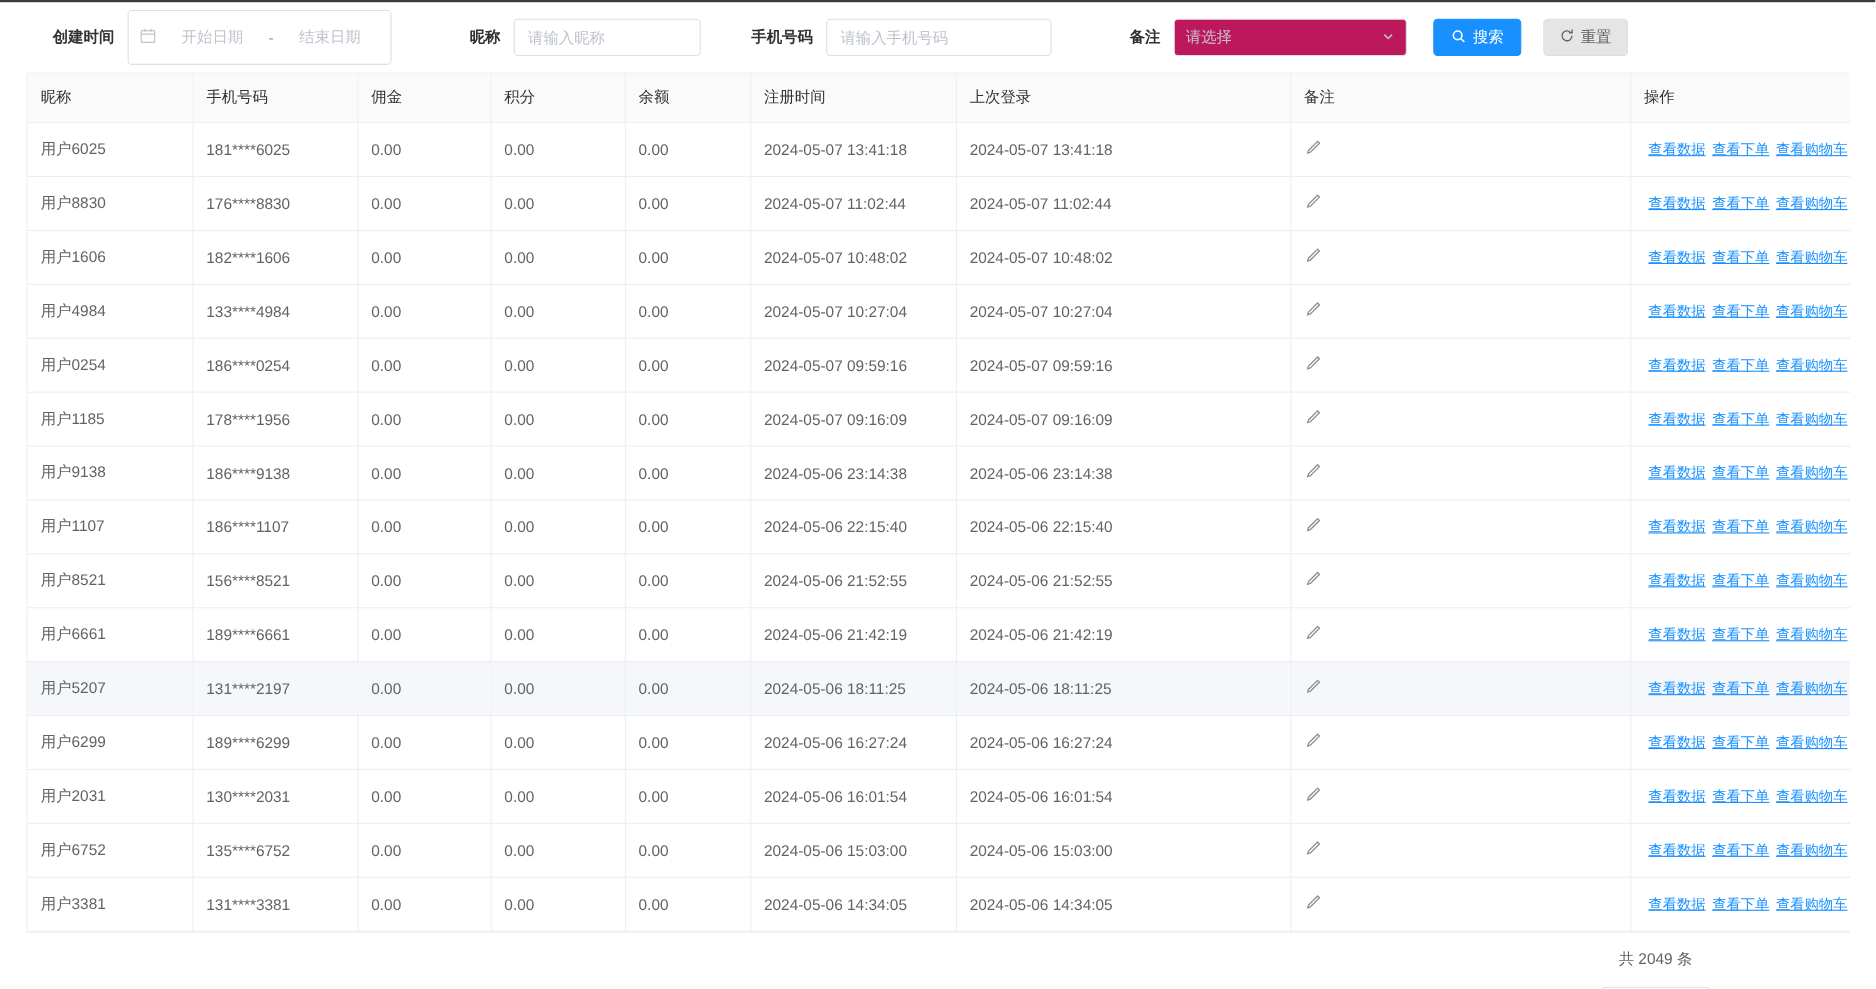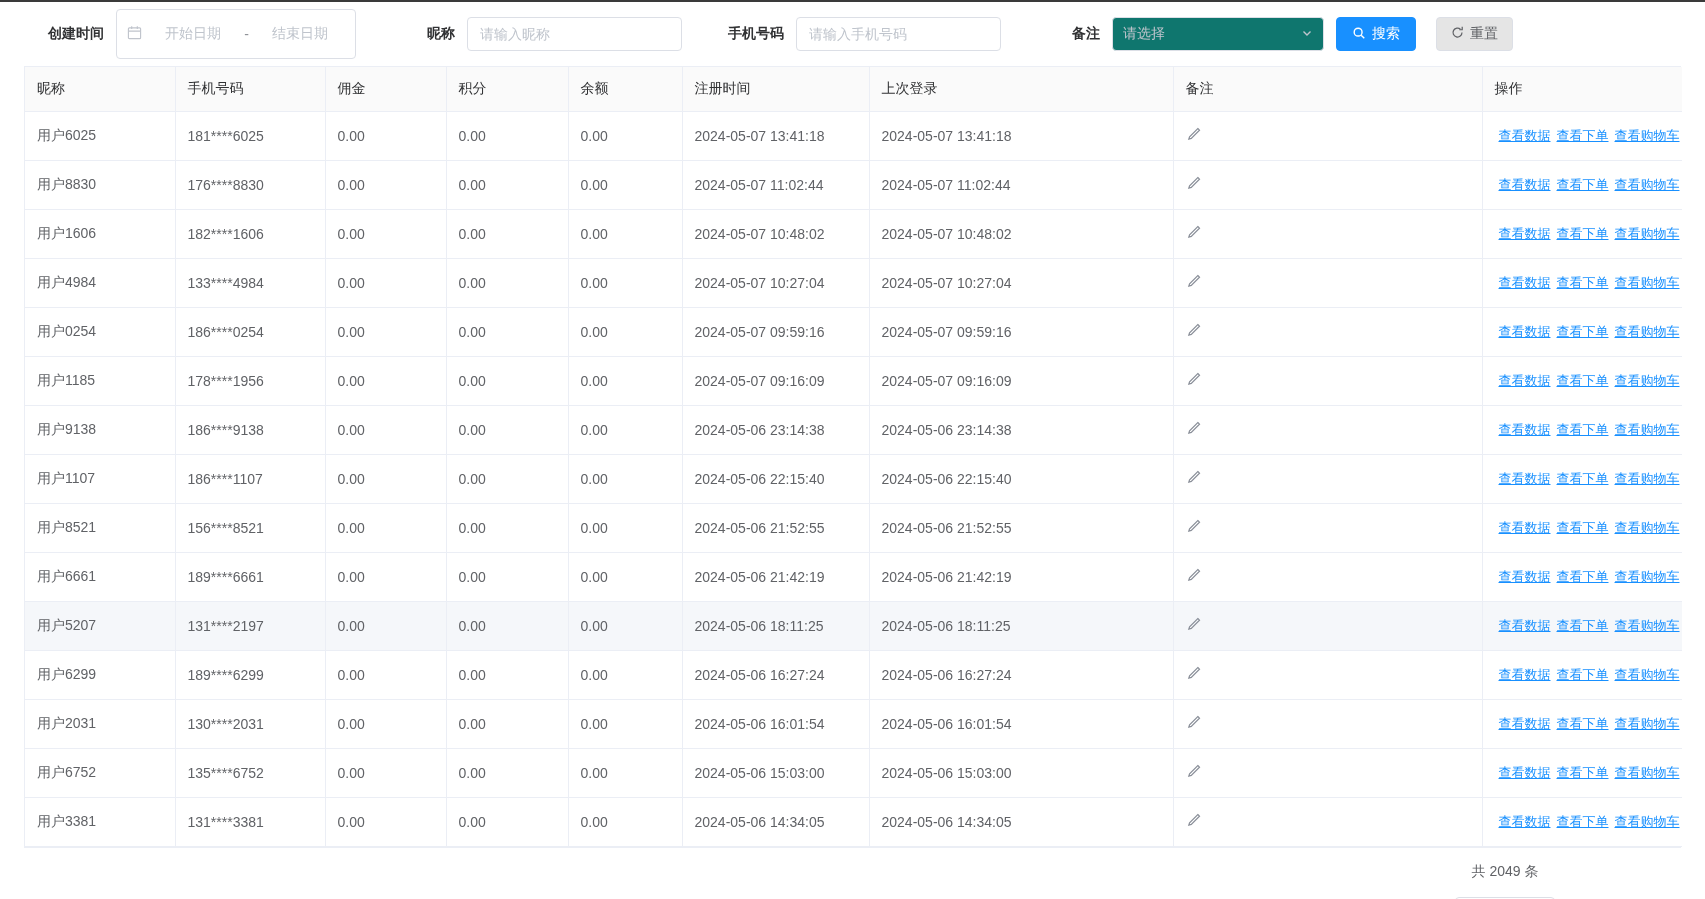--- a/index.html
+++ b/index.html
@@ -19,30 +19,30 @@
   .g-remark { margin-left:71px; }
 
   .date-range { display:flex; align-items:center; width:240px; height:50px;
     border:1px solid var(--border); border-radius:4px; padding:0 10px; gap:6px; background:#fff; cursor:pointer; }
   .date-range .ph { flex:1; text-align:center; color:var(--placeholder); }
   .date-range .sep { color:#909399; }
 
   .text-input { height:34px; border:1px solid var(--border); border-radius:4px; padding:0 12px;
     font-size:14px; color:#606266; outline:none; font-family:inherit; }
   .text-input::placeholder { color:var(--placeholder); }
-  .in-nickname { width:215px; }
+  .in-nickname { width:170px; }
   .in-phone { width:205px; }
 
   .select-box { width:212px; height:34px; border:1px solid var(--border); border-radius:4px;
-    display:flex; align-items:center; justify-content:space-between; padding:0 10px; cursor:pointer; background:#0f766e; }
+    display:flex; align-items:center; justify-content:space-between; padding:0 10px; cursor:pointer; background:#be185d; }
   .select-box .ph { color:var(--placeholder); }
 
   .btn { height:34px; border-radius:4px; display:inline-flex; align-items:center; gap:6px;
     font-size:14px; cursor:pointer; font-family:inherit; }
-  .btn-search { margin-left:12px; padding:0 15px; background:var(--accent); color:#fff; border:1px solid var(--accent);text-align:right; }
+  .btn-search { margin-left:24px; padding:0 15px; background:var(--accent); color:#fff; border:1px solid var(--accent);text-align:right; }
   .btn-reset { margin-left:20px; padding:0 14px; background:#e5e5e5; color:#606266; border:1px solid var(--border); }
 
   
   .table-wrap { margin:0 24px; border:1px solid var(--table-border); border-bottom:1px solid var(--table-border); }
   table { width:100%; border-collapse:collapse; table-layout:fixed; }
   th { background:#fafafa; height:44px; text-align:left; padding:0 12px; color:#303133; font-weight:normal;
     font-size:14px; border-right:1px solid var(--table-border); border-bottom:1px solid var(--table-border); white-space:nowrap; overflow:hidden; }
   td { height:49px; padding:0 12px; font-size:14px; color:#606266; background:#fff;
     border-right:1px solid var(--table-border); border-bottom:1px solid var(--table-border); white-space:nowrap; overflow:hidden; }
   tr.row-hover td { background:#f5f7fa; }

